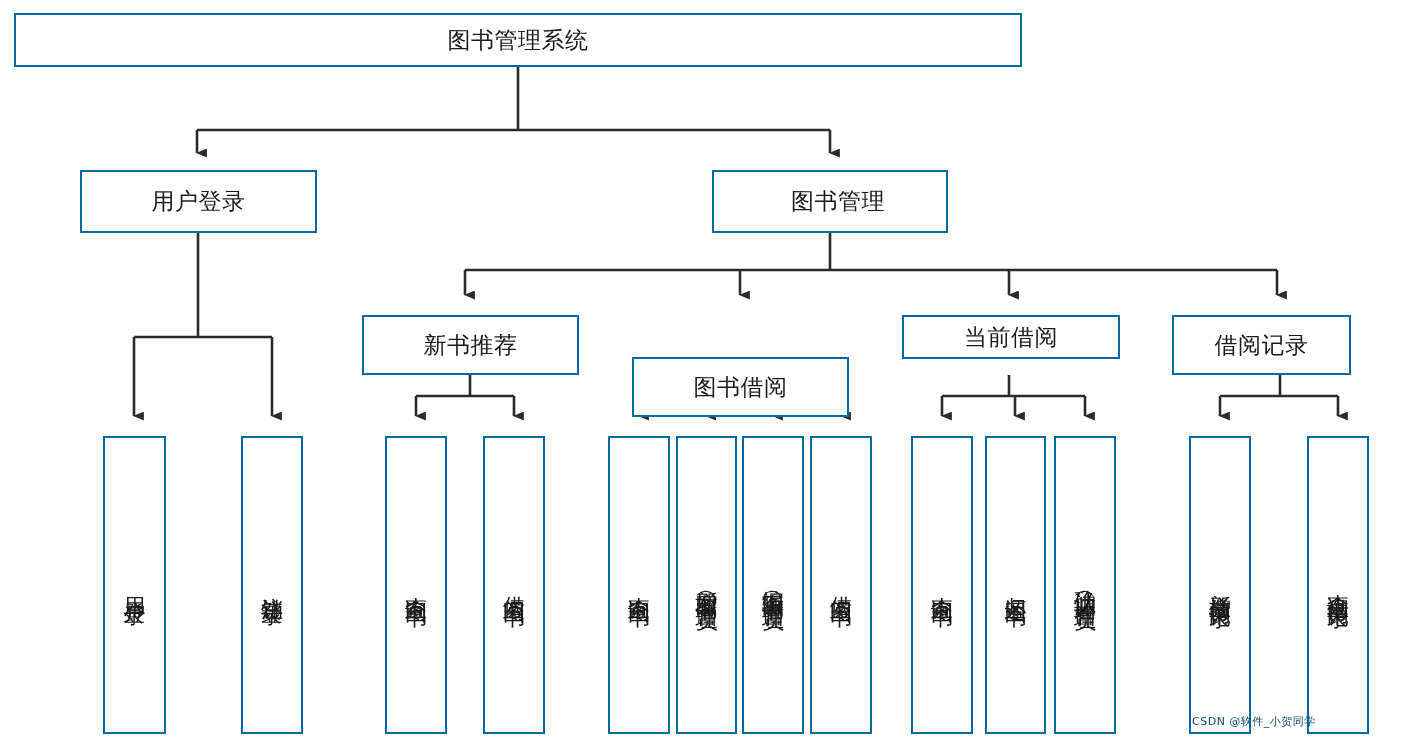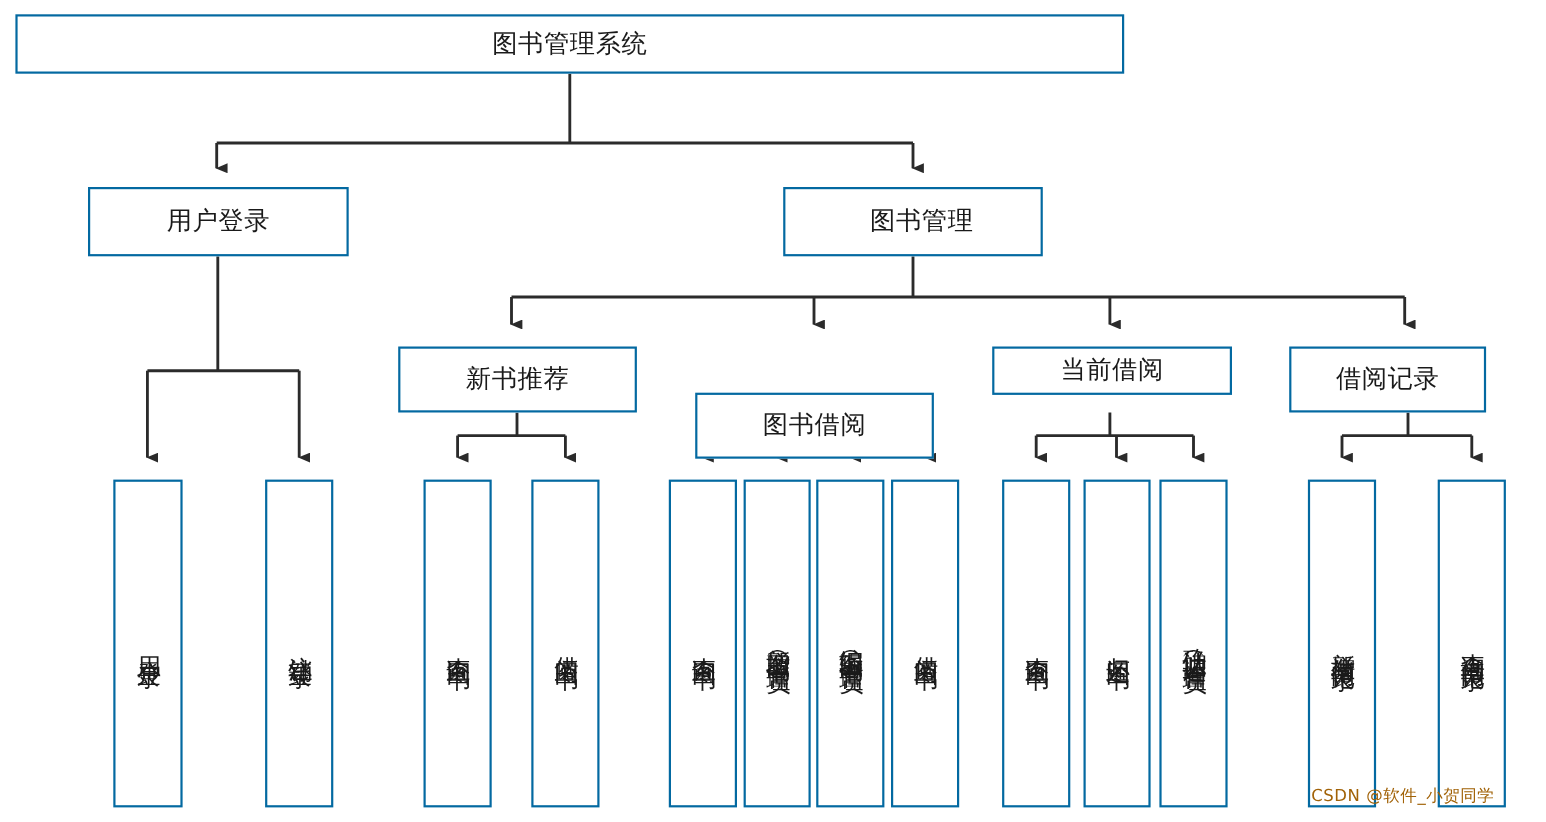--- a/index.html
+++ b/index.html
@@ -56,22 +56,22 @@
   .node.v .node-label {
     font-size: 22px;
     writing-mode: vertical-rl;
     text-orientation: upright;
     letter-spacing: 3px;
     line-height: 1.0;
     white-space: nowrap;
   }
   .watermark {
     position: absolute;
-    color: #a16207;
-    font-size: 15px;
+    color: #0c4a6e;
+    font-size: 11px;
     white-space: nowrap;
     z-index: 6;
     letter-spacing: 0.5px;
   }
 </style>
 </head>
 <body>
 
 <div id="canvas">
 

